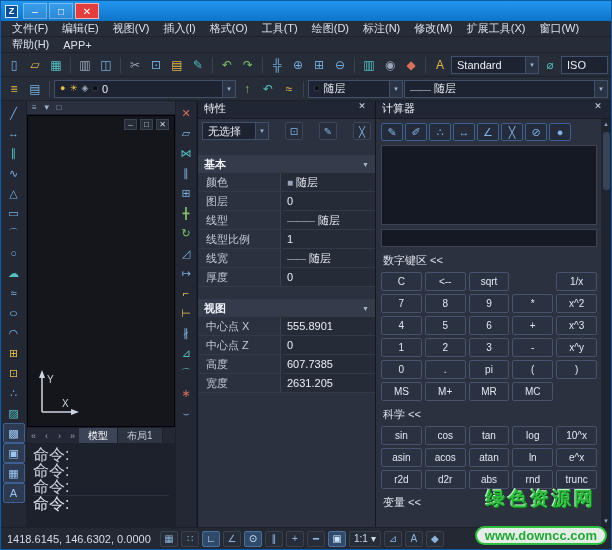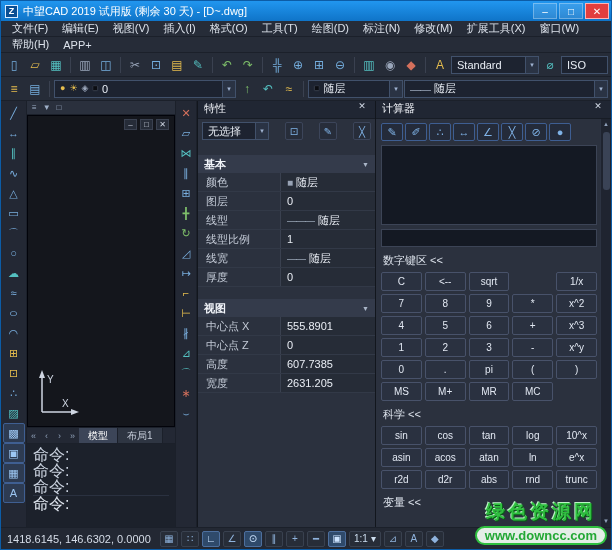--- a/index.html
+++ b/index.html
@@ -120,31 +120,30 @@
   .sb-btn{width:18px;height:16px;flex:0 0 18px;display:flex;align-items:center;justify-content:center;
     border:1px solid #39414f;background:#272d38;color:#8fb3dd;font-size:10px;border-radius:2px;}
   .sb-btn.on{background:#2f4a6b;border-color:#4d6f9e;color:#cde4ff;}
   .sb-scale{height:16px;display:flex;align-items:center;gap:3px;padding:0 4px;border:1px solid #39414f;
     background:#272d38;color:#cde;font-size:10px;border-radius:2px;white-space:nowrap;}
 
   
   .watermark{position:absolute;right:4px;bottom:4px;text-align:center;z-index:50;}
   .wm1{color:#2fbf3f;font-size:19px;font-weight:bold;letter-spacing:3px;
     text-shadow:1px 1px 0 #0a5a18, -1px -1px 0 #baf5c4;font-family:Liberation Mono, monospace;}
-  .wm2{margin-top:1px;color:#23a835;border:2px solid #2fbf3f;border-radius:11px;padding:0 8px;
+  .wm2{margin-top:14px;color:#23a835;border:2px solid #2fbf3f;border-radius:11px;padding:0 8px;
     font-size:13px;font-weight:bold;background:rgba(245,255,246,.92);display:inline-block;}
 </style>
 </head>
 <body>
 
 <div class="window">
 
   <div class="titlebar">
     <span class="app-icon">Z</span>
-    <span class="title-text">中望CAD 2019 试用版 (剩余 30 天) - [D~.dwg]</span>
     <div class="winbtns">
       <span class="winbtn">–</span>
       <span class="winbtn">□</span>
       <span class="winbtn close">✕</span>
     </div>
   </div>
 
   <div class="menubar">
 
   <span class="menu-item">文件(F)</span>

